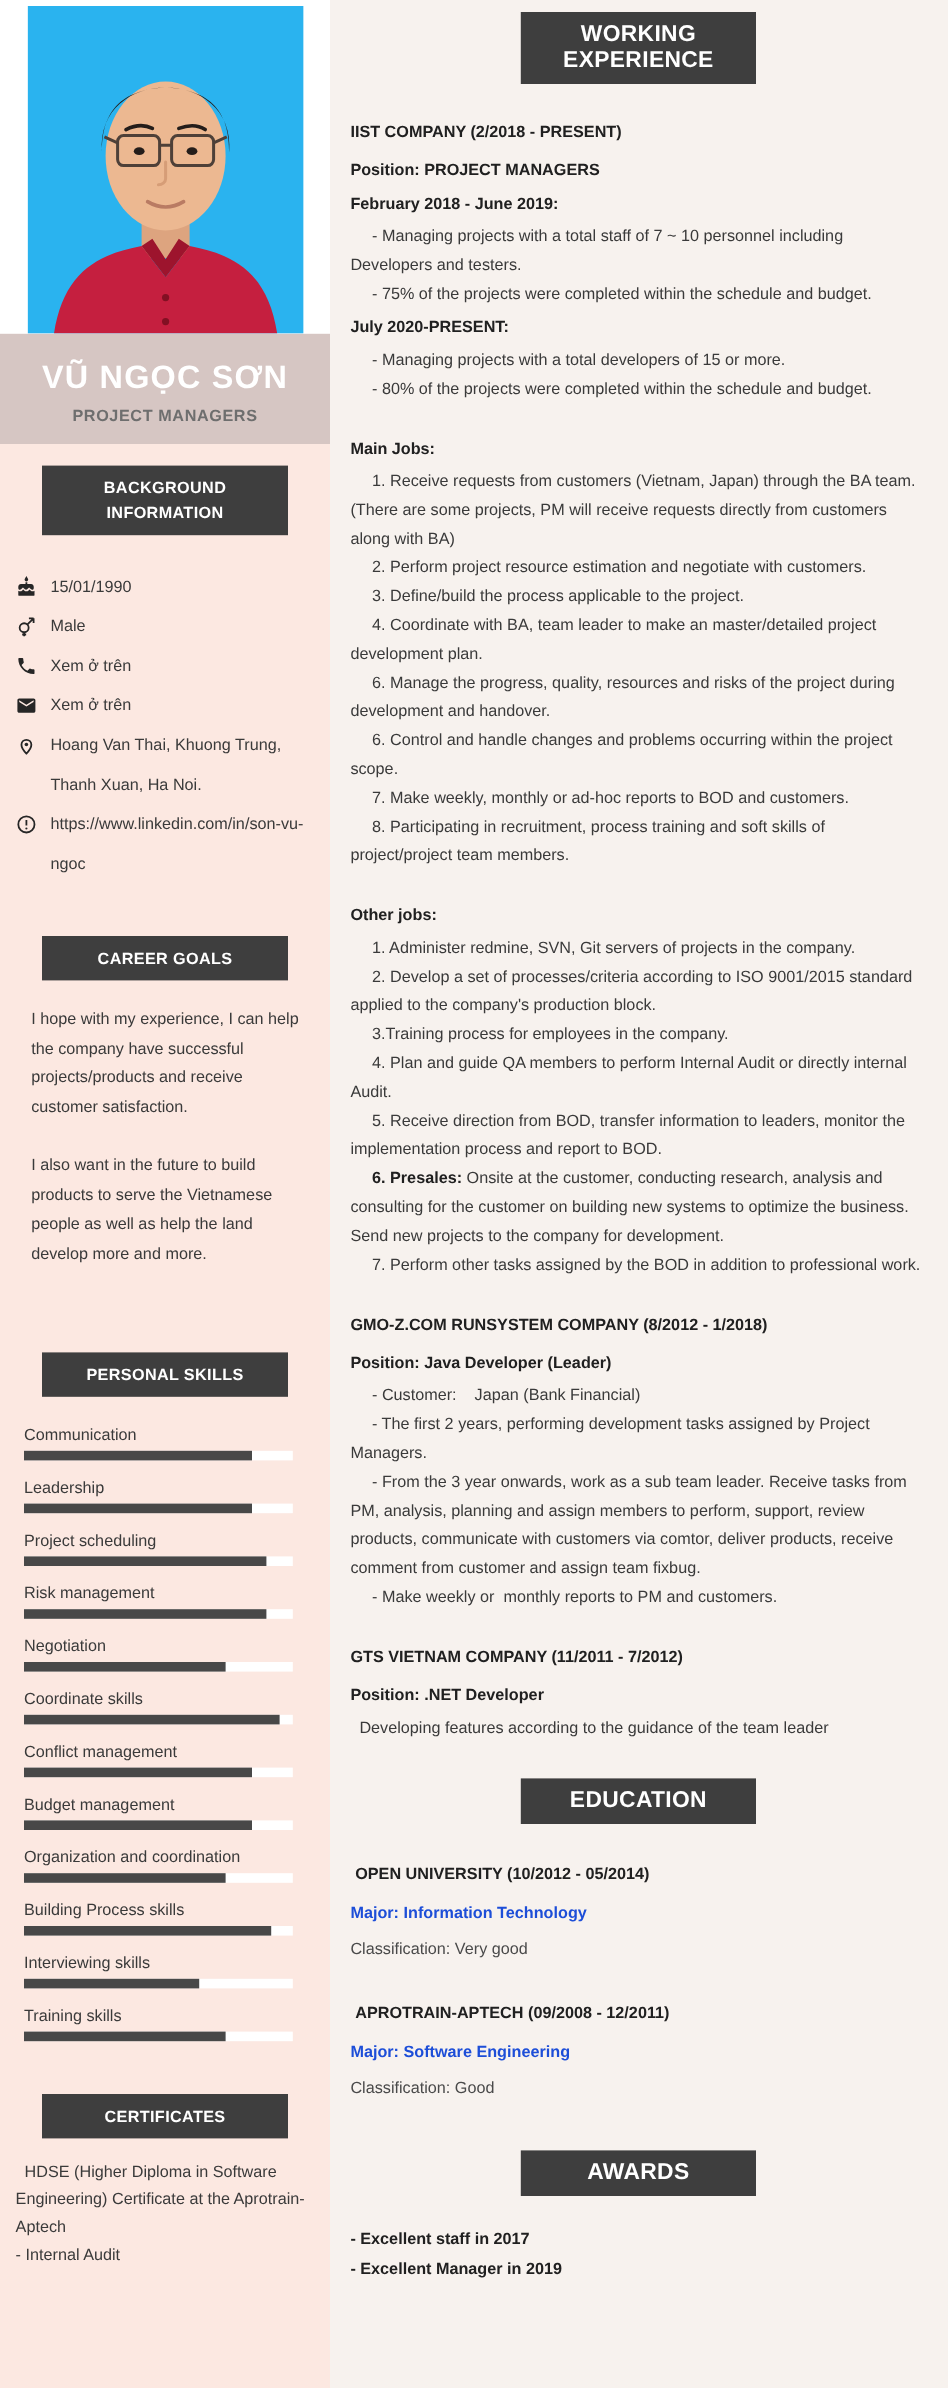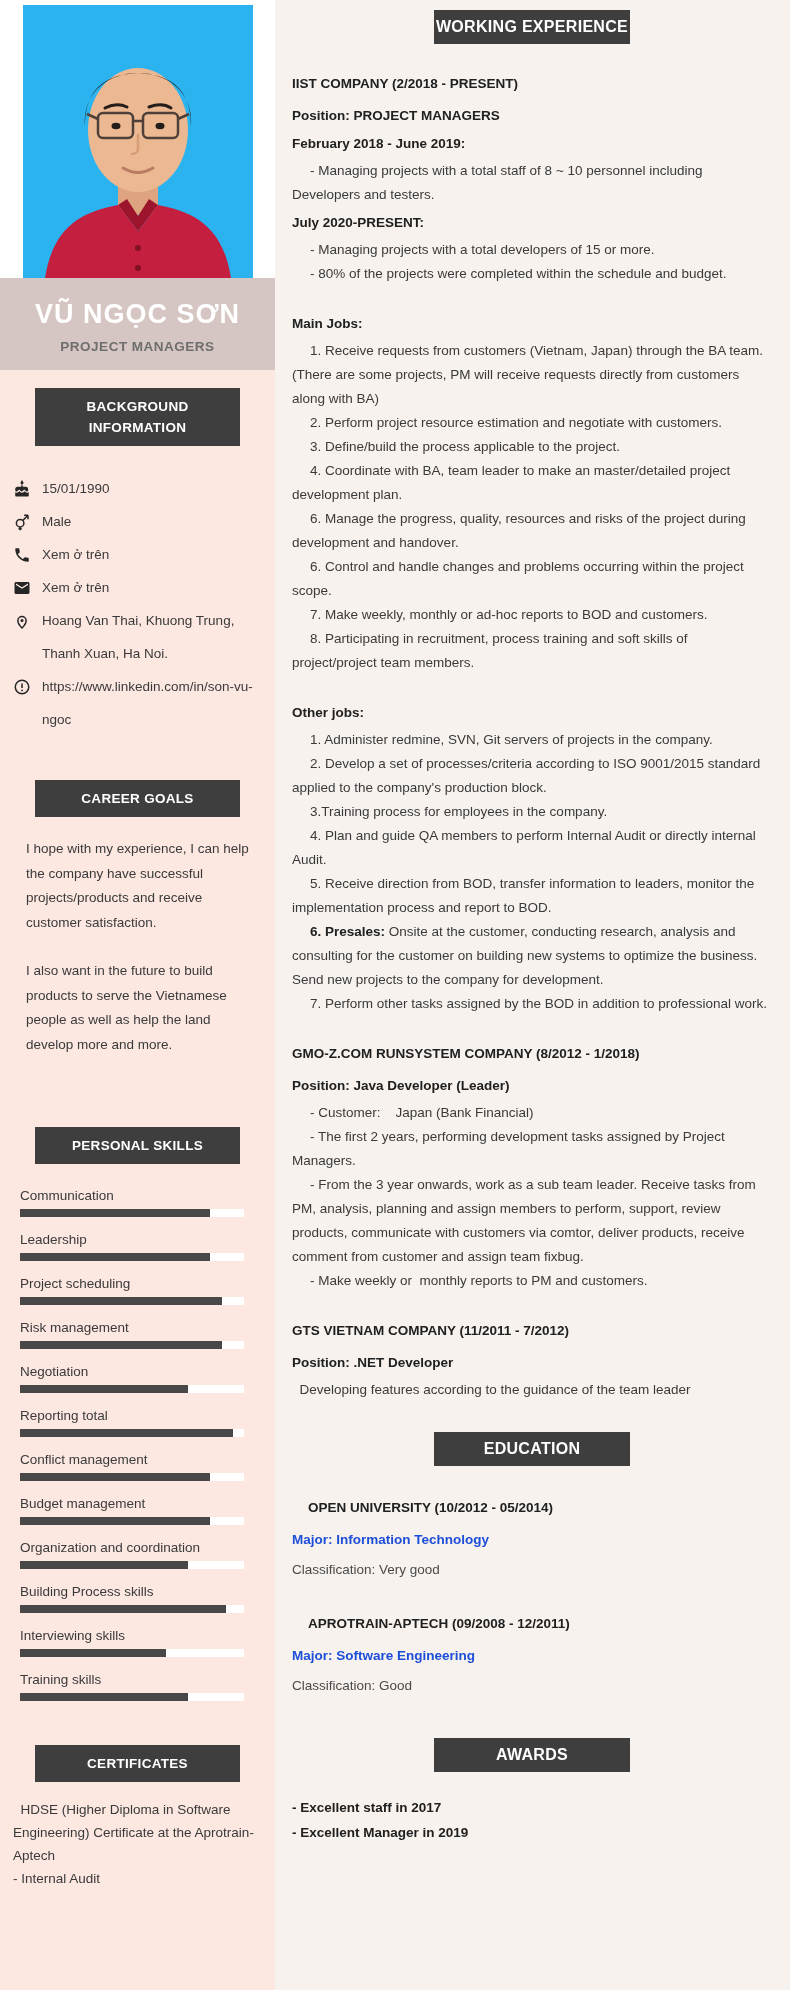--- a/index.html
+++ b/index.html
@@ -36,33 +36,33 @@
   .skill{margin:0 31px 15px 20px;}
   .skill-name{font-size:13.5px;margin-bottom:6px;}
   .skill-track{background:var(--c-track,#fff);height:8px;}
   .skill-fill{background:var(--c-fill,#484848);height:8px;}
   .cert-text{margin:16px 13px 0;font-size:13.5px;line-height:23px;}
   .cert-text p{margin:0;}
   
   .main{margin-left:275px;padding:10px 18px 0 17px;}
   .main-box{
     width:196px;margin:0 auto;background:var(--c-box,#3e3e3e);color:#fff;text-align:center;
-    font-weight:bold;font-size:16px;letter-spacing:.3px;padding:8px 0;box-sizing:border-box;
+    font-weight:bold;font-size:19px;letter-spacing:.3px;padding:8px 0;box-sizing:border-box;
   }
   .main-box.first{margin-bottom:28px;}
   .xp-title{font-size:13.5px;font-weight:bold;color:#202020;margin:26px 0 8px;line-height:24px;}
   .xp-title.first{margin-top:0;}
   .blk-h{font-weight:bold;color:#202020;margin:4px 0 3px;font-size:13.5px;line-height:24px;}
   .blk-p{margin:0;font-size:13.5px;line-height:24px;color:#3a3a3a;}
   .blk-p.ind{text-indent:18px;}
   .blk-sp{height:22px;}
   .bold{font-weight:bold;color:#202020;text-align:center;}
   .section{margin-top:30px;}
   .section.awards{margin-top:40px;}
-  .edu-school{font-size:13.5px;font-weight:bold;color:#202020;margin:30px 16px 8px;line-height:24px;}
+  .edu-school{font-size:13.5px;font-weight:bold;color:#202020;margin:30px 4px 8px;line-height:24px;}
   .edu-major{font-weight:bold;color:#1d4ed8;margin:0 0 6px;font-size:13.5px;line-height:24px;}
   .edu-class{margin:0;font-size:13.5px;line-height:24px;color:#4a4a4a;}
   .awards-list{margin-top:24px;}
   .awards-list p{margin:0;font-size:13.5px;font-weight:bold;color:#202020;line-height:24.5px;}
 </style>
 </head>
 <body>
 
 <div class="page">
 
@@ -186,21 +186,21 @@
               <div class="skill-fill" style="width: 90%;"></div>
             </div>
           </div>
           <div class="skill">
             <div class="skill-name">Negotiation</div>
             <div class="skill-track">
               <div class="skill-fill" style="width: 75%;"></div>
             </div>
           </div>
           <div class="skill">
-            <div class="skill-name">Reporting total</div>
+            <div class="skill-name">Coordinate skills</div>
             <div class="skill-track">
               <div class="skill-fill" style="width: 95%;"></div>
             </div>
           </div>
           <div class="skill">
             <div class="skill-name">Conflict management</div>
             <div class="skill-track">
               <div class="skill-fill" style="width: 85%;"></div>
             </div>
           </div>
@@ -243,21 +243,22 @@
         </div>
     </div>
   </aside>
 
   <main class="main">
     <div class="main-box first">WORKING EXPERIENCE</div>
     <div id="jobs">
         <h3 class="xp-title first">IIST COMPANY (2/2018 - PRESENT)</h3>
         <p class="blk-h">Position: PROJECT MANAGERS</p>
         <p class="blk-h">February 2018 - June 2019:</p>
-        <p class="blk-p ind">- Managing projects with a total staff of 8 ~ 10 personnel including Developers and testers.</p>
+        <p class="blk-p ind">- Managing projects with a total staff of 7 ~ 10 personnel including Developers and testers.</p>
+        <p class="blk-p ind">- 75% of the projects were completed within the schedule and budget.</p>
         <p class="blk-h">July 2020-PRESENT:</p>
         <p class="blk-p ind">- Managing projects with a total developers of 15 or more.</p>
         <p class="blk-p ind">- 80% of the projects were completed within the schedule and budget.</p>
         <div class="blk-sp"></div>
         <p class="blk-h">Main Jobs:</p>
         <p class="blk-p ind">1. Receive requests from customers (Vietnam, Japan) through the BA team. (There are some projects, PM will receive requests directly from customers along with BA)</p>
         <p class="blk-p ind">2. Perform project resource estimation and negotiate with customers.</p>
         <p class="blk-p ind">3. Define/build the process applicable to the project.</p>
         <p class="blk-p ind">4. Coordinate with BA, team leader to make an master/detailed project development plan.</p>
         <p class="blk-p ind">6. Manage the progress, quality, resources and risks of the project during development and handover.</p>

